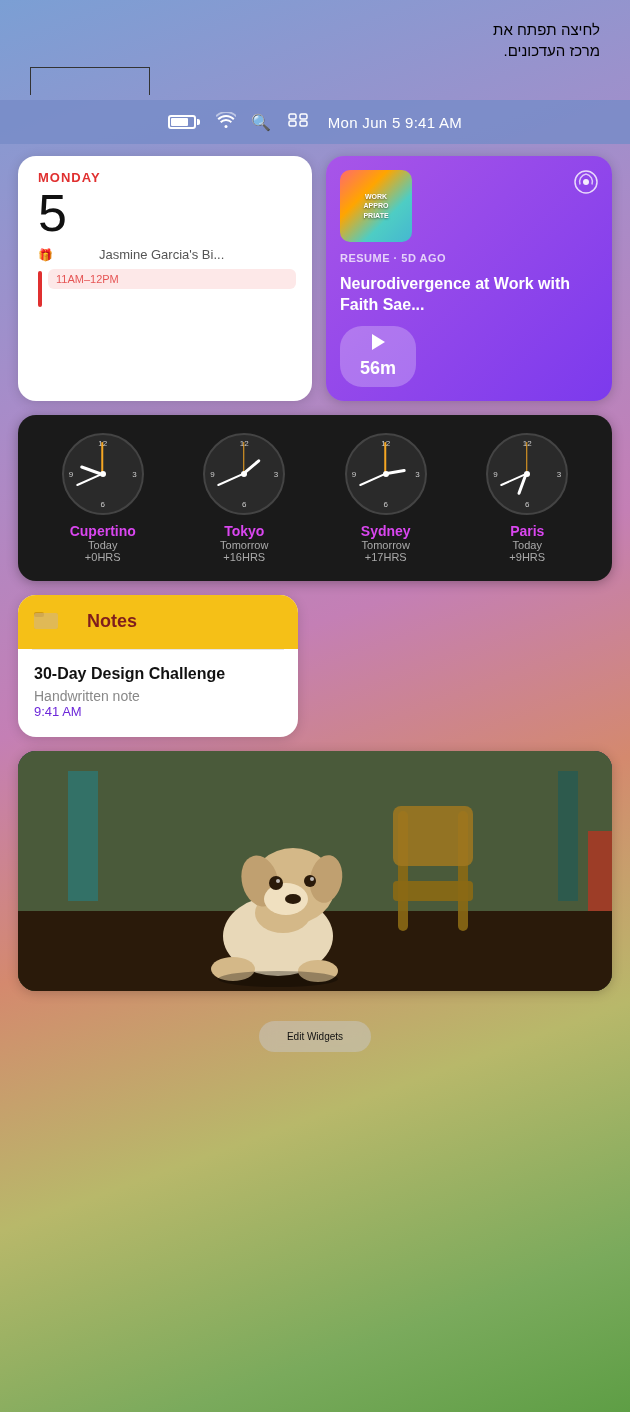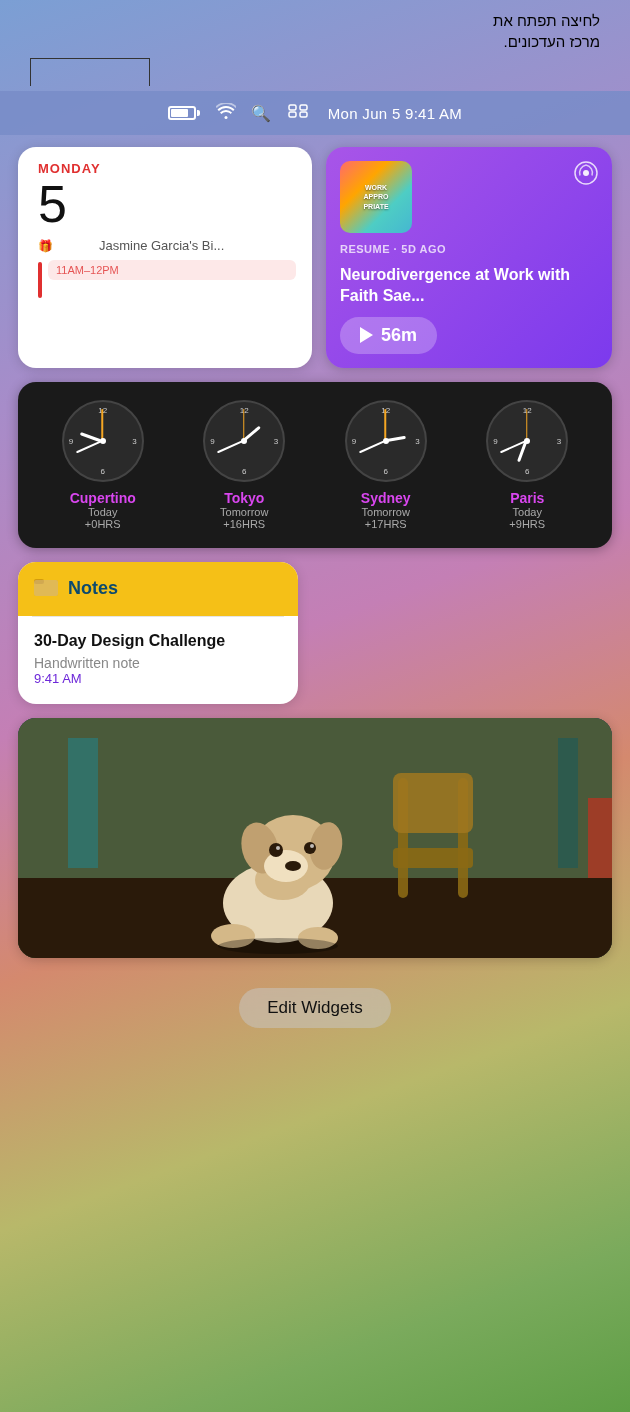--- a/index.html
+++ b/index.html
@@ -8,21 +8,21 @@
       min-height: 1412px;
       font-family: -apple-system, BlinkMacSystemFont, 'Helvetica Neue', Arial, sans-serif;
       background: linear-gradient(160deg, #7b9fd4 0%, #a78cc9 25%, #c47fb5 45%, #d4896e 60%, #b8b86a 75%, #7aaa5c 90%, #5e9e45 100%);
       overflow-x: hidden;
       position: relative;
     }
 
     
     .tooltip-area {
       text-align: right;
-      padding: 10px 30px 5px 30px;
+      padding: 19px 30px 5px 30px;
       direction: rtl;
     }
     .tooltip-text {
       font-size: 15px;
       color: #000;
       font-weight: 400;
       line-height: 1.4;
     }
     .tooltip-line {
       display: flex;
@@ -256,20 +256,21 @@
     }
     .podcast-play-btn {
       background: rgba(255,255,255,0.25);
       border-radius: 22px;
       padding: 8px 20px;
       display: inline-flex;
       align-items: center;
       gap: 8px;
       cursor: pointer;
       align-self: flex-start;
+      flex-direction: column;
     }
     .podcast-play-triangle {
       width: 0;
       height: 0;
       border-top: 8px solid transparent;
       border-bottom: 8px solid transparent;
       border-left: 13px solid #fff;
     }
     .podcast-duration {
       font-size: 18px;
@@ -370,21 +371,22 @@
       align-items: center;
       gap: 10px;
     }
     .notes-folder-icon {
       color: #c47d00;
       font-size: 22px;
     }
     .notes-title {
       font-size: 18px;
       font-weight: 700;
-      color: #0c4a6e;
+      color: #7f1d1d;
+      margin-left: 19px;
     }
     .notes-divider {
       height: 1px;
       background: #e5e5e5;
       margin: 0 14px;
     }
     .notes-content {
       padding: 14px 16px 18px 16px;
     }
     .notes-note-title {
@@ -428,21 +430,21 @@
     .edit-widgets-btn {
       display: flex;
       justify-content: center;
       padding: 16px 0 20px 0;
     }
     .edit-btn {
       background: rgba(200,200,200,0.5);
       backdrop-filter: blur(8px);
       border-radius: 22px;
       padding: 10px 28px;
-      font-size: 17px;
+      font-size: 10px;
       font-weight: 500;
       color: #111;
       cursor: pointer;
       border: none;
     }
 
     
     .clock-nums {
       position: absolute;
       inset: 0;

